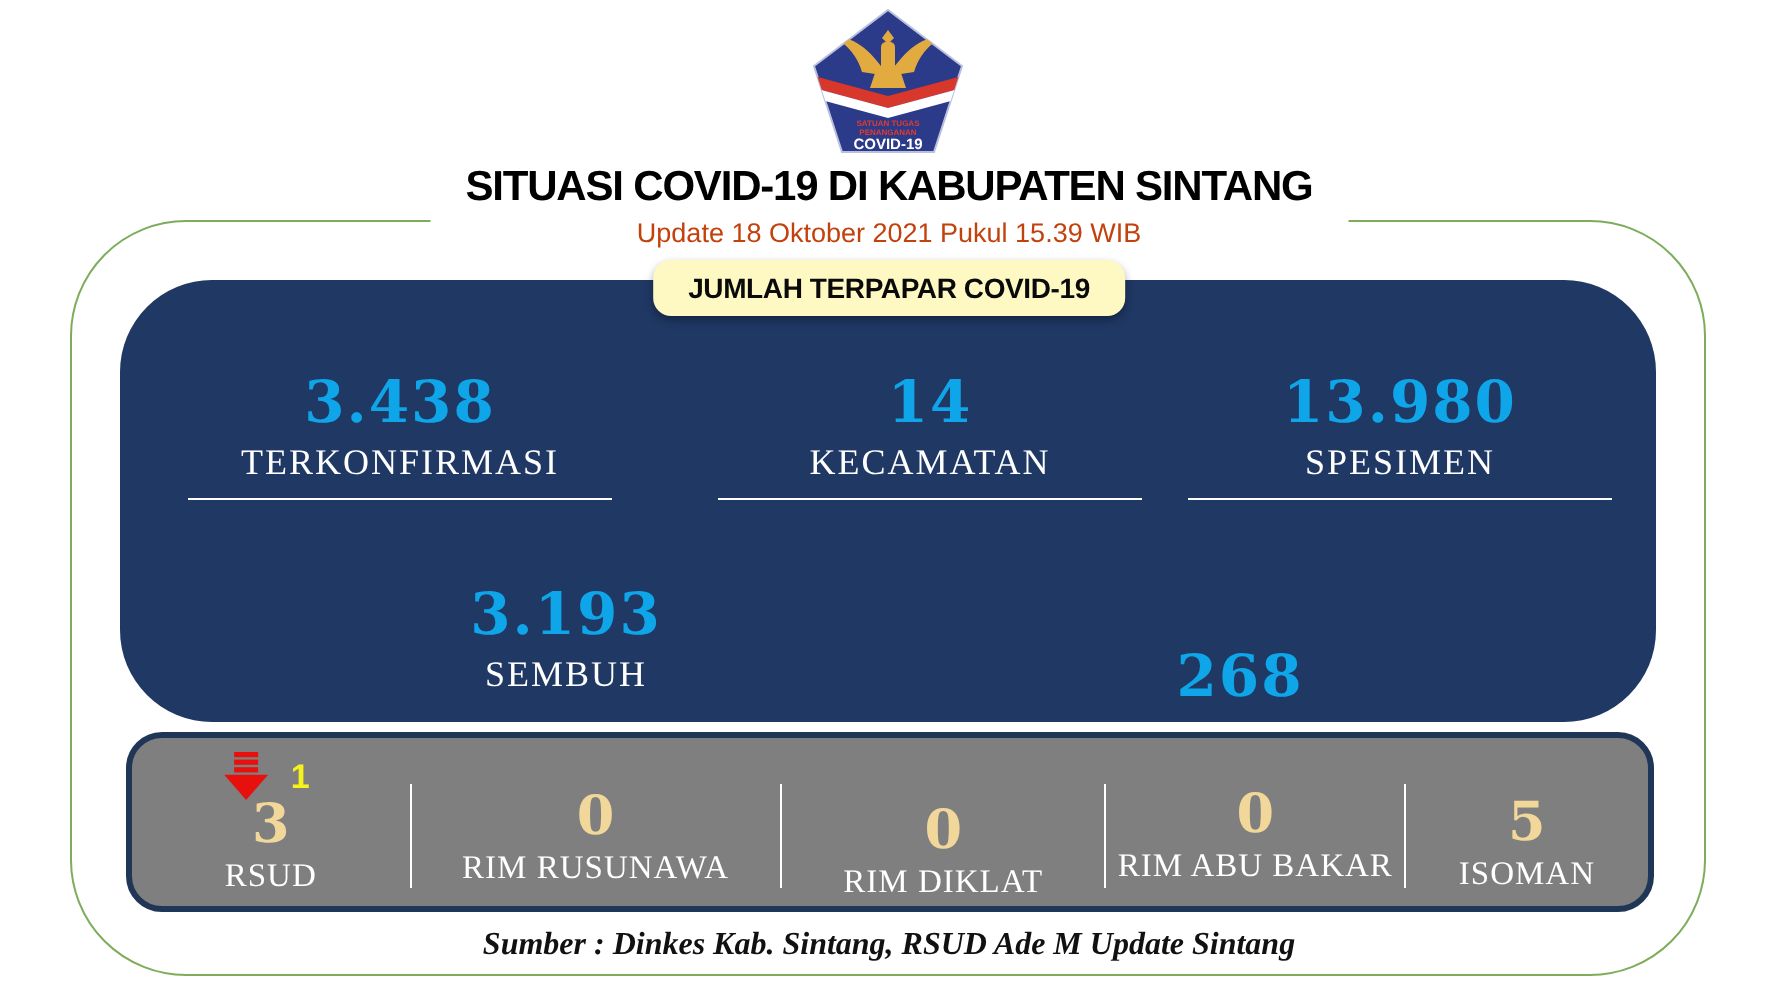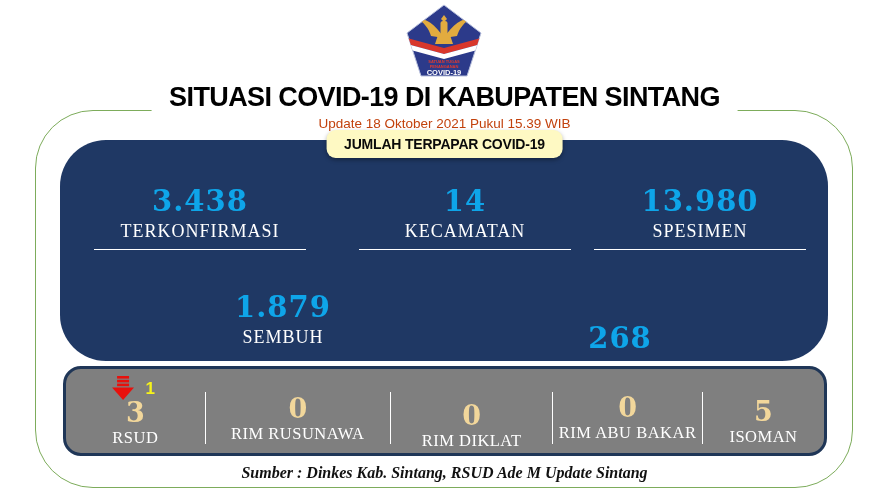--- a/index.html
+++ b/index.html
@@ -9,21 +9,21 @@
   
   .logo{position:absolute;left:405px;top:4px;width:78px;height:74px;}
 
   
   .frame{position:absolute;left:35px;top:110px;width:818px;height:378px;
          border:1.5px solid #7dac5b;border-radius:58px;box-sizing:border-box;z-index:0;}
 
   
   .title-block{position:absolute;top:80px;left:50%;transform:translateX(-50%);
                background:#fff;padding:2px 18px 3px;z-index:2;text-align:center;}
-  .main-title{font-weight:800;font-size:27px;letter-spacing:-0.6px;color:#000;white-space:nowrap;
+  .main-title{font-weight:800;font-size:21px;letter-spacing:-0.6px;color:#000;white-space:nowrap;
               font-family:"Liberation Sans",sans-serif;}
   .subtitle{font-weight:400;font-size:13.5px;color:#c2410c;margin-top:3px;}
 
   
   .navy-panel{position:absolute;left:60px;top:140px;width:768px;height:221px;
               background:#1f3864;border-radius:46px;z-index:1;}
 
   
   .pill{position:absolute;left:50%;transform:translateX(-50%);background:#fef9c3;border-radius:9px;
         padding:6px 18px;font-weight:700;font-size:14px;color:#0a0a0a;z-index:3;
@@ -118,21 +118,21 @@
       <div class="stat-value">14</div>
       <div class="stat-label">KECAMATAN</div>
       <div class="stat-underline"></div>
     </div>
     <div class="stat-col col-spesimen">
       <div class="stat-value">13.980</div>
       <div class="stat-label">SPESIMEN</div>
       <div class="stat-underline"></div>
     </div>
     <div class="stat-col col-sembuh">
-      <div class="stat-value">1.879</div>
+      <div class="stat-value">3.193</div>
       <div class="stat-label">SEMBUH</div>
     </div>
     <div class="stat-col col-meninggal">
       <div class="stat-value">268</div>
       <div class="stat-label">KECAMATAN</div>
     </div>
   </div>
 
   <div class="pill pill-jumlah">JUMLAH TERPAPAR COVID-19</div>
 

